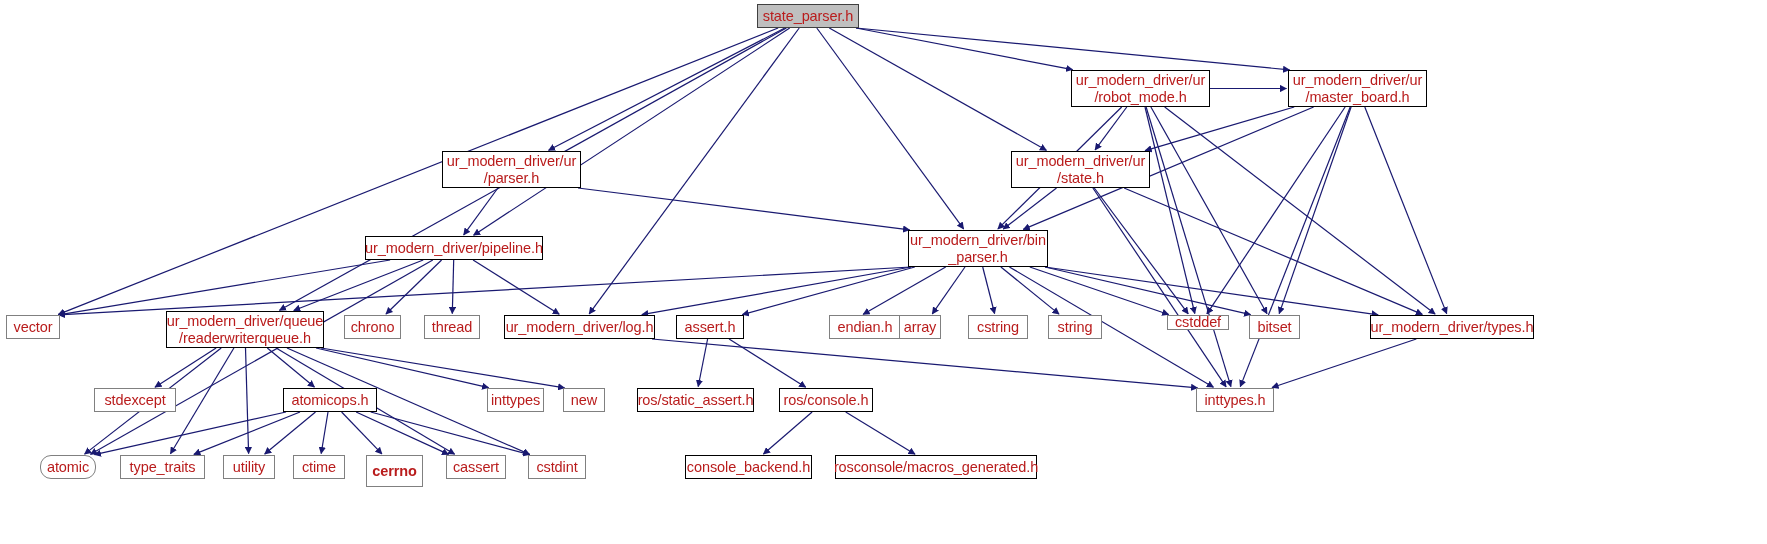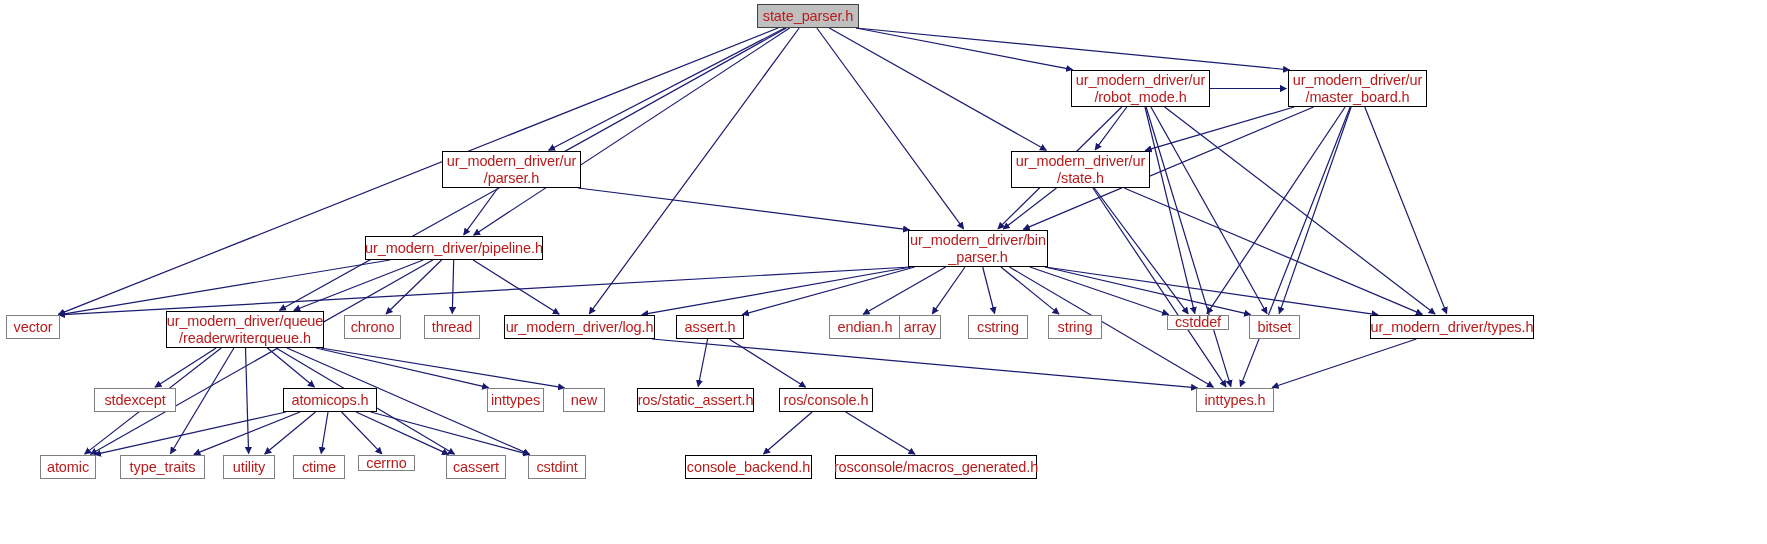--- a/index.html
+++ b/index.html
@@ -153,22 +153,22 @@
     <div class="node thin" style="left: 1167px; top: 315px; width: 62px; height: 15px;">cstddef</div>
     <div class="node thin" style="left: 1249px; top: 315px; width: 51px; height: 24px;">bitset</div>
     <div class="node" style="left: 1370px; top: 315px; width: 164px; height: 24px;">ur_modern_driver/types.h</div>
     <div class="node thin" style="left: 94px; top: 388px; width: 82px; height: 24px;">stdexcept</div>
     <div class="node" style="left: 283px; top: 388px; width: 94px; height: 24px;">atomicops.h</div>
     <div class="node thin" style="left: 487px; top: 388px; width: 57px; height: 24px;">inttypes</div>
     <div class="node thin" style="left: 563px; top: 388px; width: 42px; height: 24px;">new</div>
     <div class="node" style="left: 637px; top: 388px; width: 117px; height: 24px;">ros/static_assert.h</div>
     <div class="node" style="left: 779px; top: 388px; width: 94px; height: 24px;">ros/console.h</div>
     <div class="node thin" style="left: 1196px; top: 388px; width: 78px; height: 24px;">inttypes.h</div>
-    <div class="node thin" style="left: 40px; top: 455px; width: 56px; height: 24px;">atomic</div>
+    <div class="node thin" style="left: 40px; top: 455px; width: 56px; height: 24px; border-radius: 11px;">atomic</div>
     <div class="node thin" style="left: 120px; top: 455px; width: 85px; height: 24px;">type_traits</div>
     <div class="node thin" style="left: 223px; top: 455px; width: 52px; height: 24px;">utility</div>
     <div class="node thin" style="left: 293px; top: 455px; width: 52px; height: 24px;">ctime</div>
-    <div class="node thin" style="left: 358px; top: 455px; width: 57px; height: 16px;">cerrno</div>
+    <div class="node thin" style="left: 366px; top: 455px; width: 57px; height: 32px; font-weight: bold;">cerrno</div>
     <div class="node thin" style="left: 446px; top: 455px; width: 60px; height: 24px;">cassert</div>
     <div class="node thin" style="left: 528px; top: 455px; width: 58px; height: 24px;">cstdint</div>
     <div class="node" style="left: 685px; top: 455px; width: 127px; height: 24px;">console_backend.h</div>
     <div class="node" style="left: 835px; top: 455px; width: 202px; height: 24px;">rosconsole/macros_generated.h</div>
   </div>
 
 </body></html>

